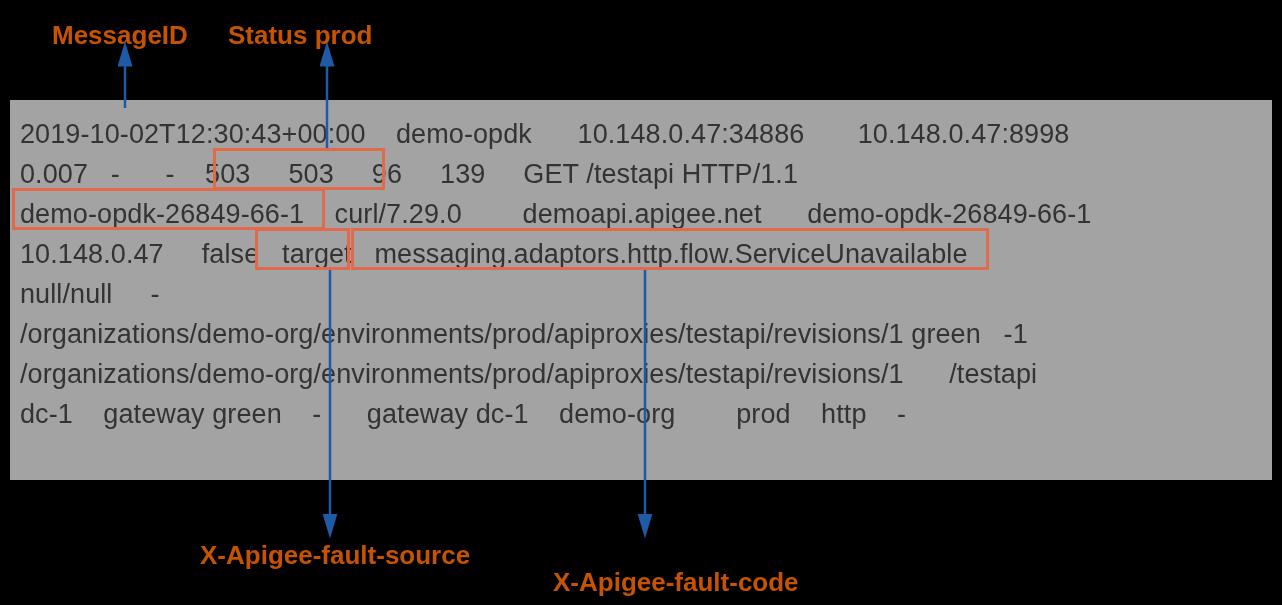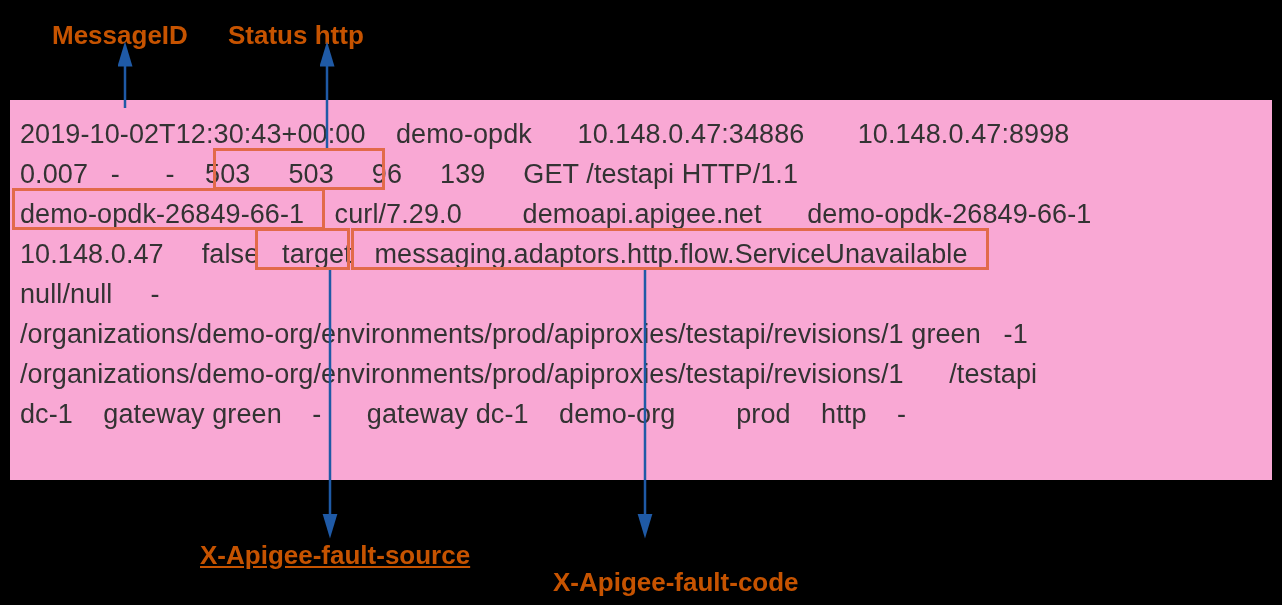--- a/index.html
+++ b/index.html
@@ -18,21 +18,21 @@
     font-weight: 700;
     font-size: 26px;
     white-space: nowrap;
   }
   .logbox {
     position: absolute;
     left: 10px;
     top: 100px;
     width: 1262px;
     height: 380px;
-    background: #f9a8d4;
+    background: #a3a3a3;
     box-sizing: border-box;
   }
   .logtext {
     position: absolute;
     left: 10px;
     top: 14px;
     right: 5px;
     font-size: 27px;
     color: #333;
     line-height: 40px;
@@ -48,21 +48,21 @@
   }
   svg.arrow {
     position: absolute;
     overflow: visible;
   }
 </style>
 </head>
 <body>
 
 <div class="label" style="left:52px; top:20px;">MessageID</div>
-<div class="label" style="left:228px; top:20px;">Status http</div>
+<div class="label" style="left:228px; top:20px;">Status prod</div>
 
 <div class="logbox">
   <div class="logtext"><span>2019-10-02T12:30:43+00:00    demo-opdk      10.148.0.47:34886       10.148.0.47:8998</span>
 <span>0.007   -      -    503     503     96     139     GET /testapi HTTP/1.1</span>
 <span>demo-opdk-26849-66-1    curl/7.29.0        demoapi.apigee.net      demo-opdk-26849-66-1</span>
 <span>10.148.0.47     false   target   messaging.adaptors.http.flow.ServiceUnavailable</span>
 <span>null/null     -</span>
 <span>/organizations/demo-org/environments/prod/apiproxies/testapi/revisions/1 green   -1</span>
 <span>/organizations/demo-org/environments/prod/apiproxies/testapi/revisions/1      /testapi</span>
 <span>dc-1    gateway green    -      gateway dc-1    demo-org        prod    http    -</span></div>
@@ -90,14 +90,14 @@
 </svg>
 
 <svg class="arrow" style="left:320px; top:268px; width:20px; height:265px;">
   <line x1="10" y1="2" x2="10" y2="258" stroke="#1f5aa6" stroke-width="2.5" marker-end="url(#ah1)"></line>
 </svg>
 
 <svg class="arrow" style="left:635px; top:268px; width:20px; height:265px;">
   <line x1="10" y1="2" x2="10" y2="258" stroke="#1f5aa6" stroke-width="2.5" marker-end="url(#ah1)"></line>
 </svg>
 
-<div class="label" style="left:200px; top:540px;text-decoration:underline;">X-Apigee-fault-source</div>
+<div class="label" style="left:200px; top:540px;">X-Apigee-fault-source</div>
 <div class="label" style="left:553px; top:567px;">X-Apigee-fault-code</div>
 
 </body></html>

